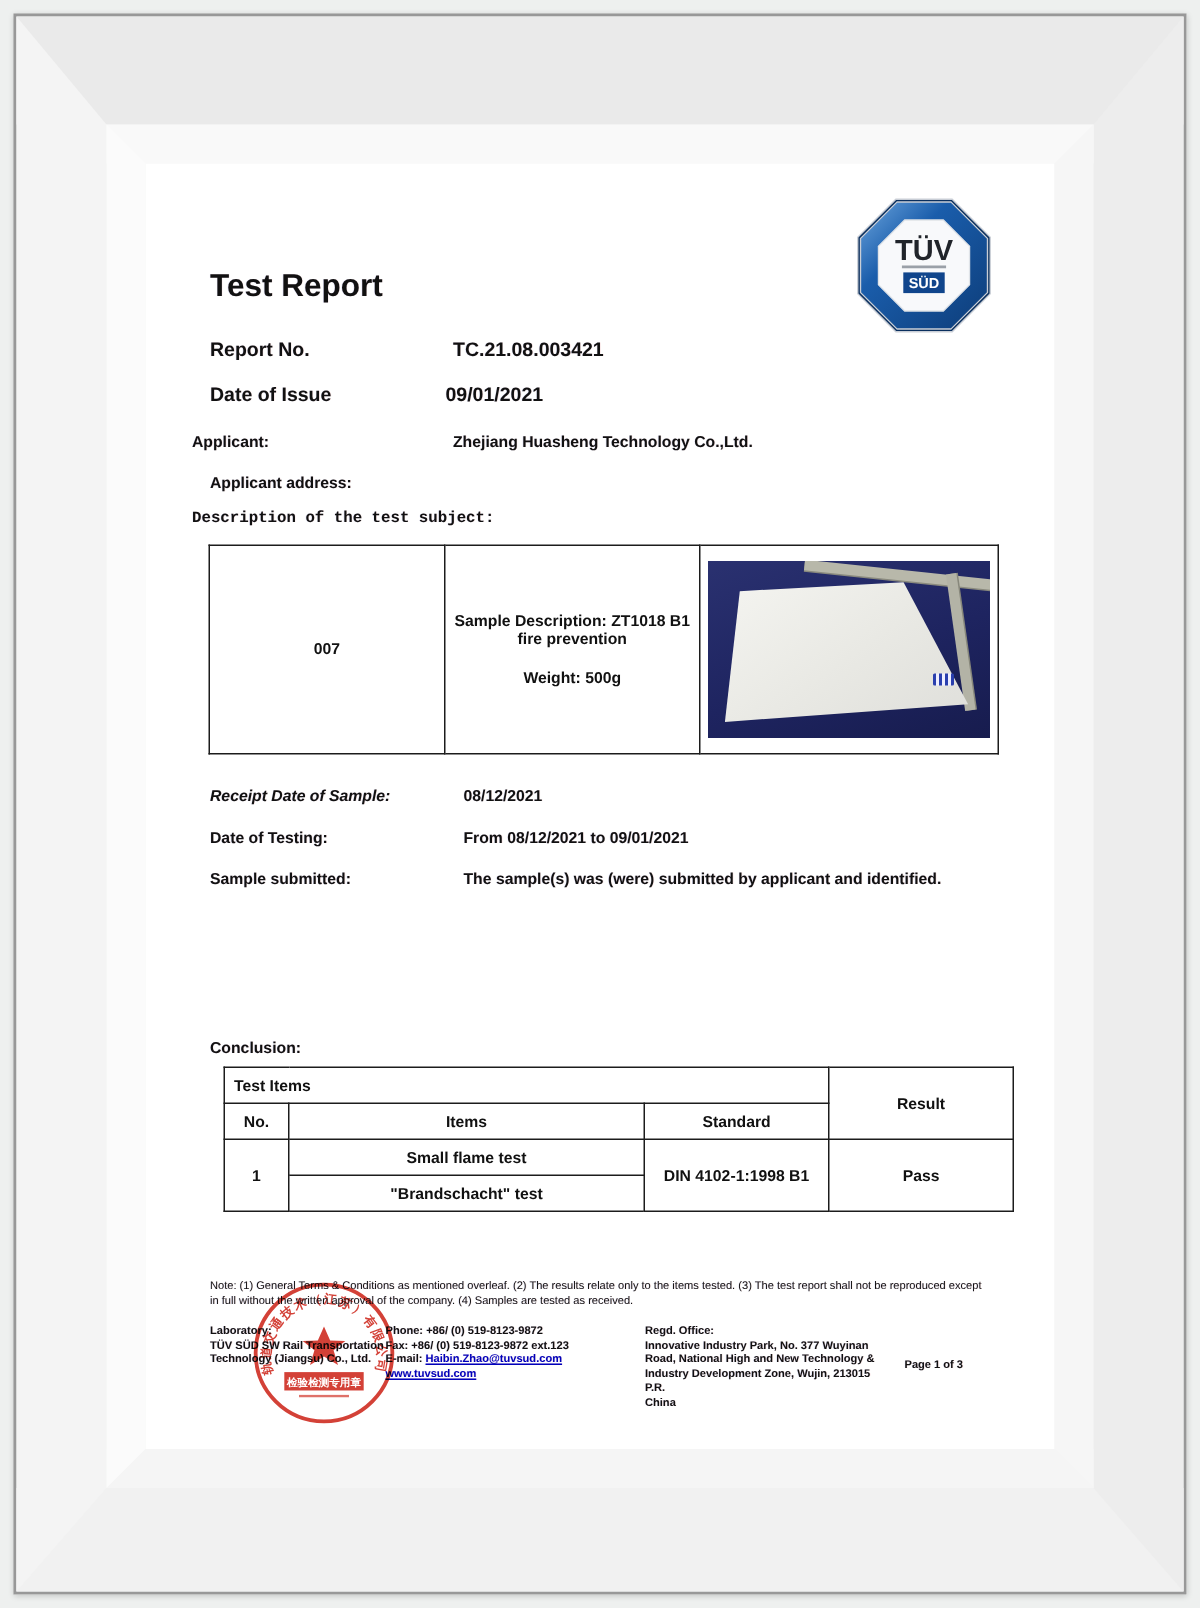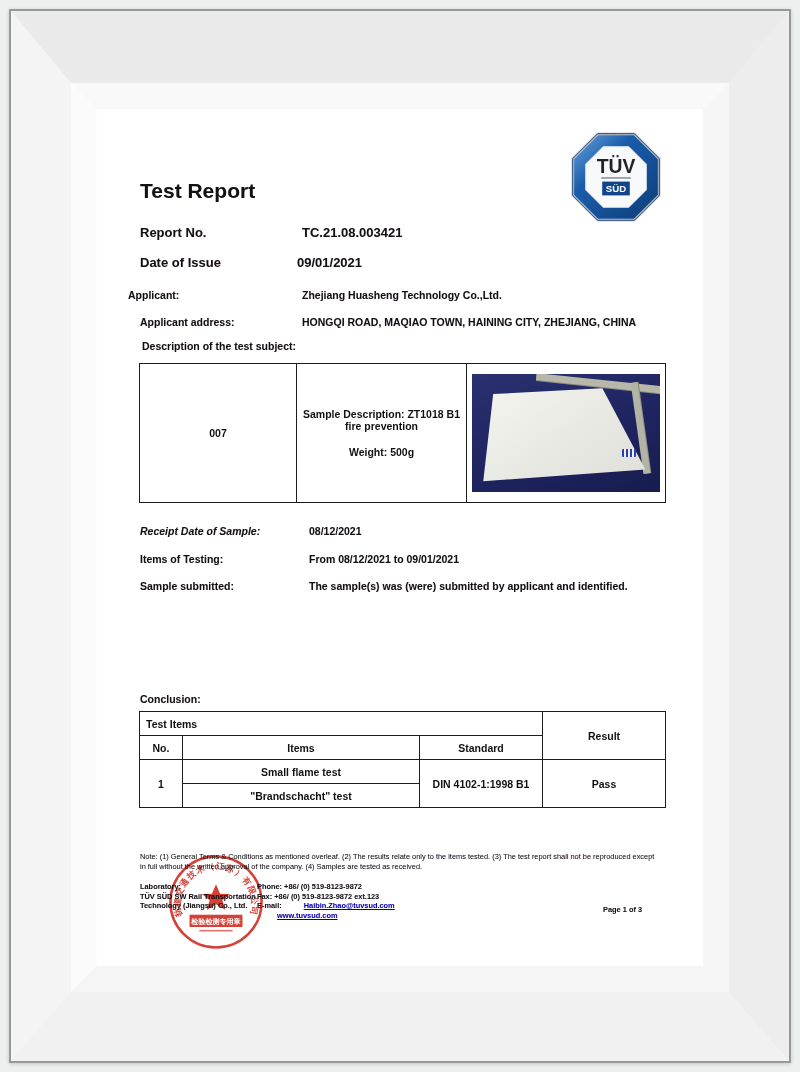--- a/index.html
+++ b/index.html
@@ -20,35 +20,35 @@
   .t15{font-size:21px;} .t13{font-size:13px;} .t10{font-size:10.5px;} .t7{font-size:7.4px;line-height:9.6px;}
 
   
   table{border-collapse:collapse;table-layout:fixed;}
   td,th{border:1px solid #1c1c1c;color:#111;font-weight:bold;font-size:10.5px;
         text-align:center;vertical-align:middle;padding:2px;}
   .sample-table{position:absolute;left:42px;top:254px;width:526px;}
   .sample-table th{height:22px;}
   .sample-table .body-row td{height:128px;}
   .photo-cell{padding:5px;}
-  .conclusion-table{position:absolute;left:42px;top:602px;width:526px;}
+  .conclusion-table{position:absolute;left:52px;top:602px;width:526px;}
   .conclusion-table td{height:19px;}
   .cell-left{text-align:left;padding-left:6px;}
 
   
   .photo{position:relative;width:100%;height:118px;background:linear-gradient(160deg,#2a3170 0%,#1e2460 55%,#171c4e 100%);overflow:hidden;}
   .ruler-h{position:absolute;left:34%;top:6px;width:70%;height:7px;background:#b8b8aa;transform:rotate(6deg);box-shadow:0 1px 0 #8a8a7e;}
   .ruler-v{position:absolute;right:16px;top:8px;width:7px;height:78%;background:#b3b3a6;transform:rotate(-8deg);box-shadow:1px 0 0 #87877b;}
   .sheet{position:absolute;left:6%;top:12%;width:88%;height:84%;background:linear-gradient(145deg,#f4f4f0 0%,#e9e9e4 50%,#dededa 100%);
          clip-path:polygon(6% 6%,72% 0%,98% 82%,0% 94%);box-shadow:2px 2px 3px rgba(0,0,0,.45);}
   .sheet-label{position:absolute;right:13%;bottom:30%;width:14px;height:8px;border-radius:1px;
                background:repeating-linear-gradient(90deg,#2a3fae 0 2px,#eef 2px 4px);}
 
   
-  .lnk{color:#0000bb;text-decoration:underline;margin-left:20px;}
+  .lnk{color:#0000bb;text-decoration:underline;}
 
   
   .stamp{position:absolute;left:70px;top:744px;width:98px;height:98px;mix-blend-mode:multiply;opacity:.92;}
 
   
   .logo{position:absolute;left:473px;top:22px;width:92px;height:92px;}
 </style>
 </head>
 <body>
 
@@ -78,22 +78,21 @@
           </svg>
 
           <div class="doc b t13" style="left:43px;top:116px;">Report No.</div>
           <div class="doc b t13" style="left:205px;top:116px;">TC.21.08.003421</div>
           <div class="doc b t13" style="left:43px;top:146px;">Date of Issue</div>
           <div class="doc b t13" style="left:200px;top:146px;">09/01/2021</div>
 
           <div class="doc b t10" style="left:31px;top:180px;">Applicant:</div>
           <div class="doc b t10" style="left:205px;top:180px;">Zhejiang Huasheng Technology Co.,Ltd.</div>
           <div class="doc b t10" style="left:43px;top:207px;">Applicant address:</div>
-          <div class="doc b t10" style="left:205px;top:207px;">HONGQI ROAD, MAQIAO TOWN, HAINING CITY, ZHEJIANG, CHINA</div>
-          <div class="doc b t10" style="left:45px;top:231px;">Description of the test subject:</div>
+          <div class="doc b t10" style="left:31px;top:231px;font-family:Liberation Mono, monospace;">Description of the test subject:</div>
 
           <table class="sample-table">
             <colgroup>
                 <col style="width:157px">
                 <col style="width:170px">
                 <col style="width:199px">
               </colgroup>
             <tbody>
             <tr class="body-row">
               <td>007</td>
@@ -109,21 +108,21 @@
                   <div class="sheet"></div>
                   <div class="sheet-label"></div>
                 </div>
               </td>
             </tr>
           </tbody>
             </table>
 
           <div class="doc b t10" style="left:43px;top:416px;font-style:italic;">Receipt Date of Sample:</div>
           <div class="doc b t10" style="left:212px;top:416px;">08/12/2021</div>
-          <div class="doc b t10" style="left:43px;top:444px;">Items of Testing:</div>
+          <div class="doc b t10" style="left:43px;top:444px;">Date of Testing:</div>
           <div class="doc b t10" style="left:212px;top:444px;">From 08/12/2021 to 09/01/2021</div>
           <div class="doc b t10" style="left:43px;top:471px;">Sample submitted:</div>
           <div class="doc b t10" style="left:212px;top:471px;">The sample(s) was (were) submitted by applicant and identified.</div>
 
           <div class="doc b t10" style="left:43px;top:584px;">Conclusion:</div>
 
           <table class="conclusion-table">
             <colgroup>
                 <col style="width:43px">
                 <col style="width:237px">
@@ -163,20 +162,27 @@
           <div class="doc b t7" style="left:160px;top:773px;width:145px;">
             <div>Phone: +86/ (0) 519-8123-9872</div>
             <div>Fax: +86/ (0) 519-8123-9872 ext.123</div>
             <div>
               <span>E-mail:</span>
               <span class="lnk">Haibin.Zhao@tuvsud.com</span>
             </div>
             <div class="lnk">www.tuvsud.com</div>
           </div>
 
+          <div class="doc b t7" style="left:333px;top:773px;width:160px;">
+            <div>Regd. Office:</div>
+            <div>Innovative Industry Park, No. 377 Wuyinan</div>
+            <div>Road, National High and New Technology &amp;</div>
+            <div>Industry Development Zone, Wujin, 213015 P.R.</div>
+            <div>China</div>
+          </div>
 
           <div class="doc b t7" style="left:506px;top:796px;">Page 1 of 3</div>
 
           <svg class="stamp" viewBox="0 0 100 100">
             <circle cx="50" cy="50" r="46.5" fill="none" stroke="#d03026" stroke-width="2.6"></circle>
             <path id="arcPath" d="M 16,66 A 36.5,36.5 0 1 1 84,66" fill="none"></path>
             <text font-size="8.6" font-weight="bold" fill="#d03026" letter-spacing="1.2" font-family="DejaVu Sans, sans-serif">
               <textPath href="#arcPath" startOffset="2">轨道交通技术（江苏）有限公司</textPath>
             </text>
             <path d="M50 32 L54.2 41.5 L64.5 41.8 L56.5 48.2 L59.5 58.2 L50 52.3 L40.5 58.2 L43.5 48.2 L35.5 41.8 L45.8 41.5 Z" fill="#d03026"></path>

